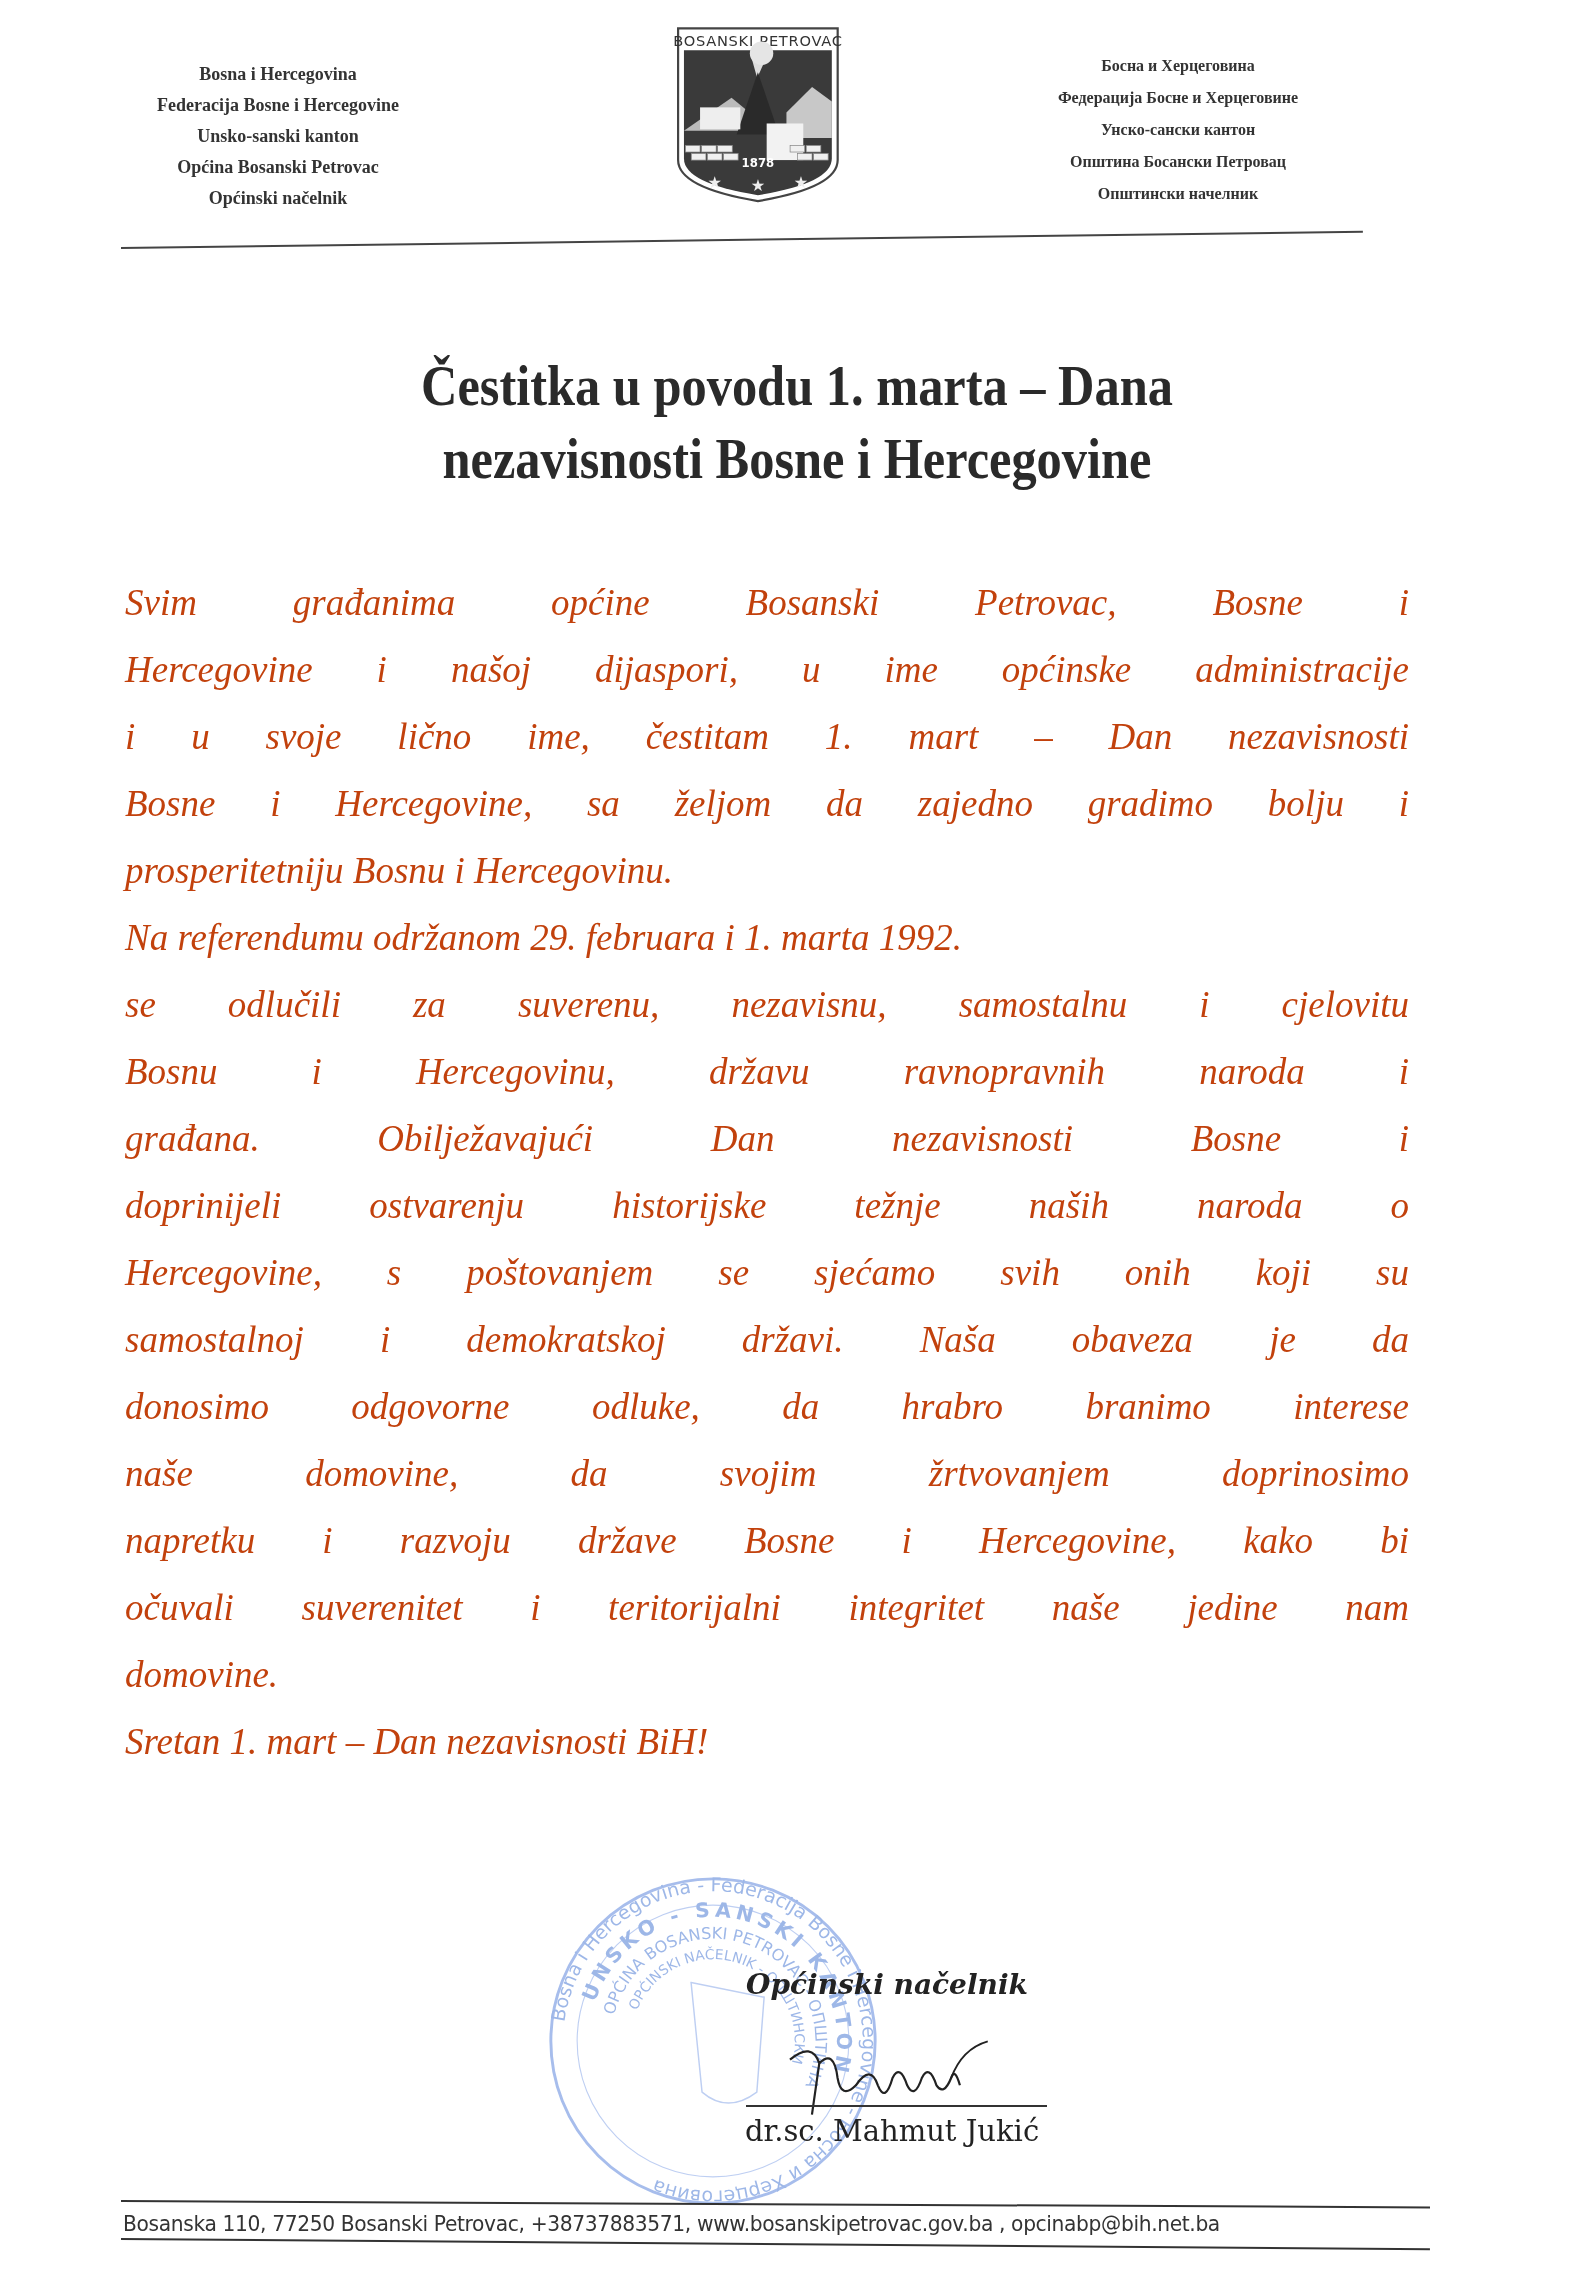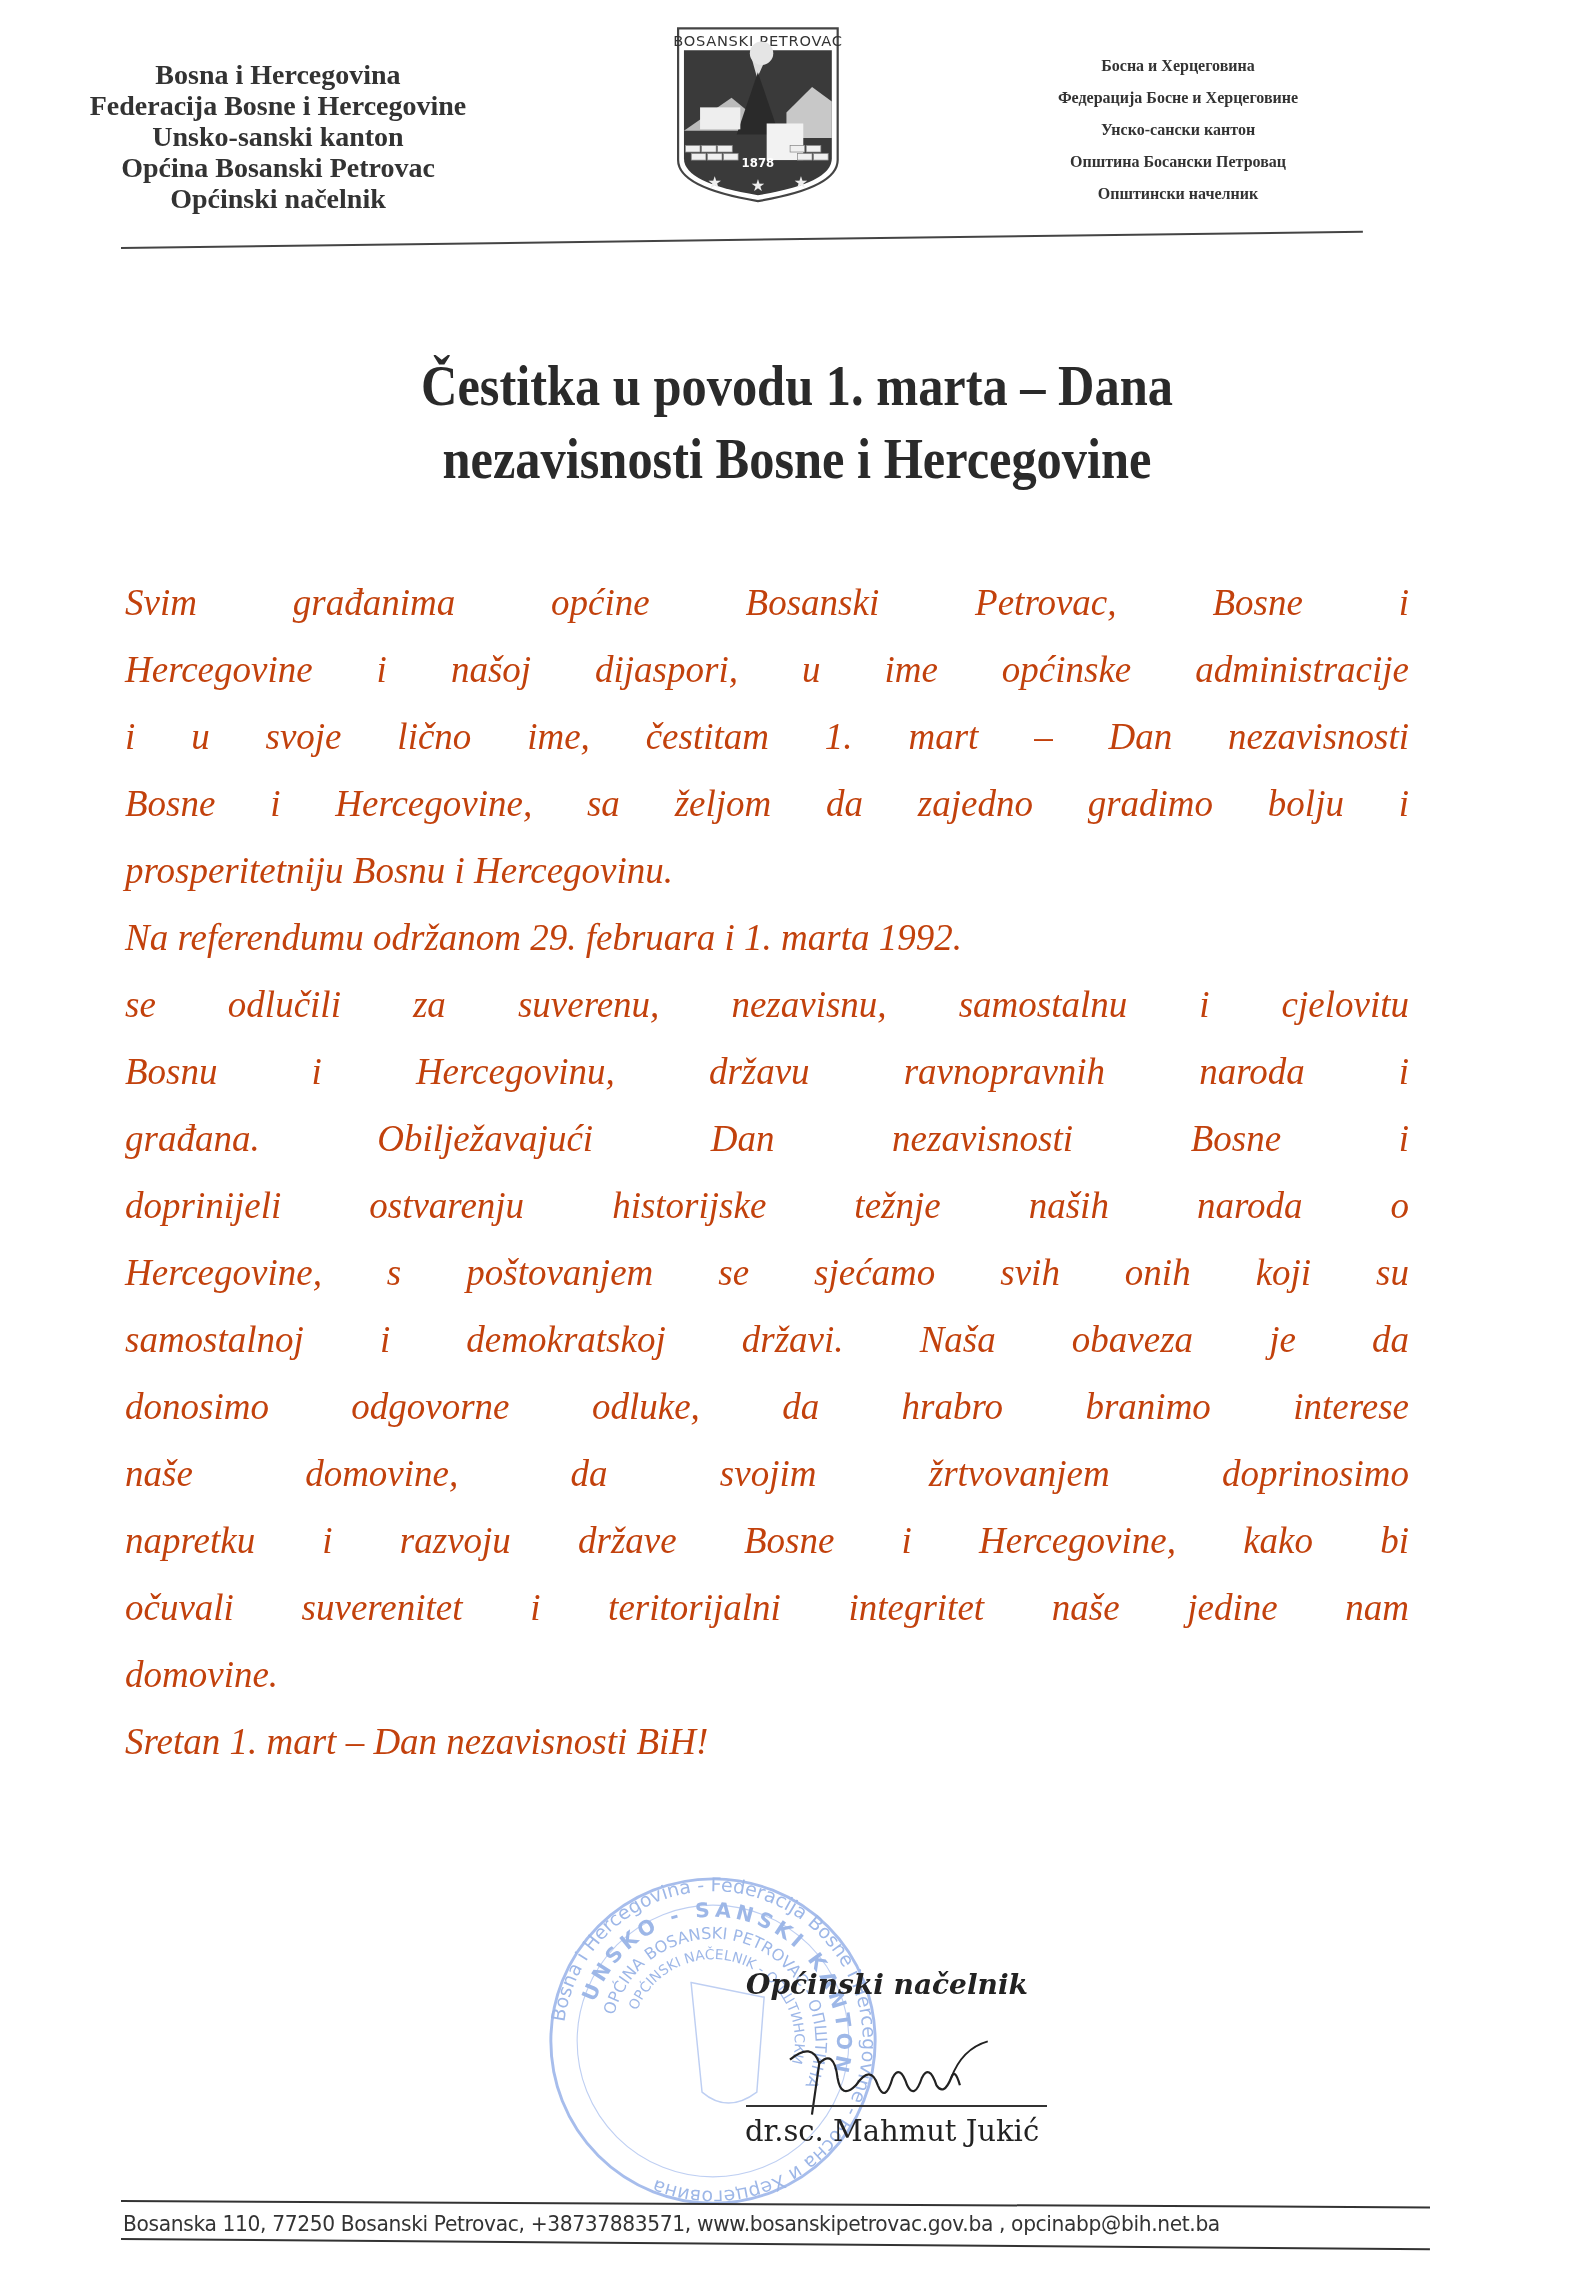--- a/index.html
+++ b/index.html
@@ -2,21 +2,21 @@
 <html style="font-size:11.7px"><head>
   <meta charset="utf-8">
   <style>
     html, body { margin: 0; padding: 0; background: #ffffff; }
     body { width: 1593px; height: 2295px; position: relative; overflow: hidden; color: #2b2b2b; }
 
     .header-left, .header-right {
       position: absolute; text-align: center;
       font-family: "Liberation Serif", "DejaVu Serif", serif; font-weight: bold; color: #333;
     }
-    .header-left { left: 88px; top: 59px; width: 380px; font-size: 28px; line-height: 31px; }
+    .header-left { left: 88px; top: 59px; width: 380px; font-size: 18px; line-height: 31px; }
     .header-right { left: 944px; top: 50px; width: 468px; font-size: 16px; line-height: 32px; }
     .header-left div, .header-right div { white-space: nowrap; }
 
     .crest { position: absolute; left: 662px; top: 20.5px; width: 183px; height: 183px; }
 
     .top-rule { position: absolute; left: 121px; top: 247px; width: 1242px; height: 2.2px;
       background: #444; transform: rotate(-0.75deg); transform-origin: left center; }
 
     .title {
       position: absolute; left: 190px; top: 350px; width: 1214px; text-align: center;

